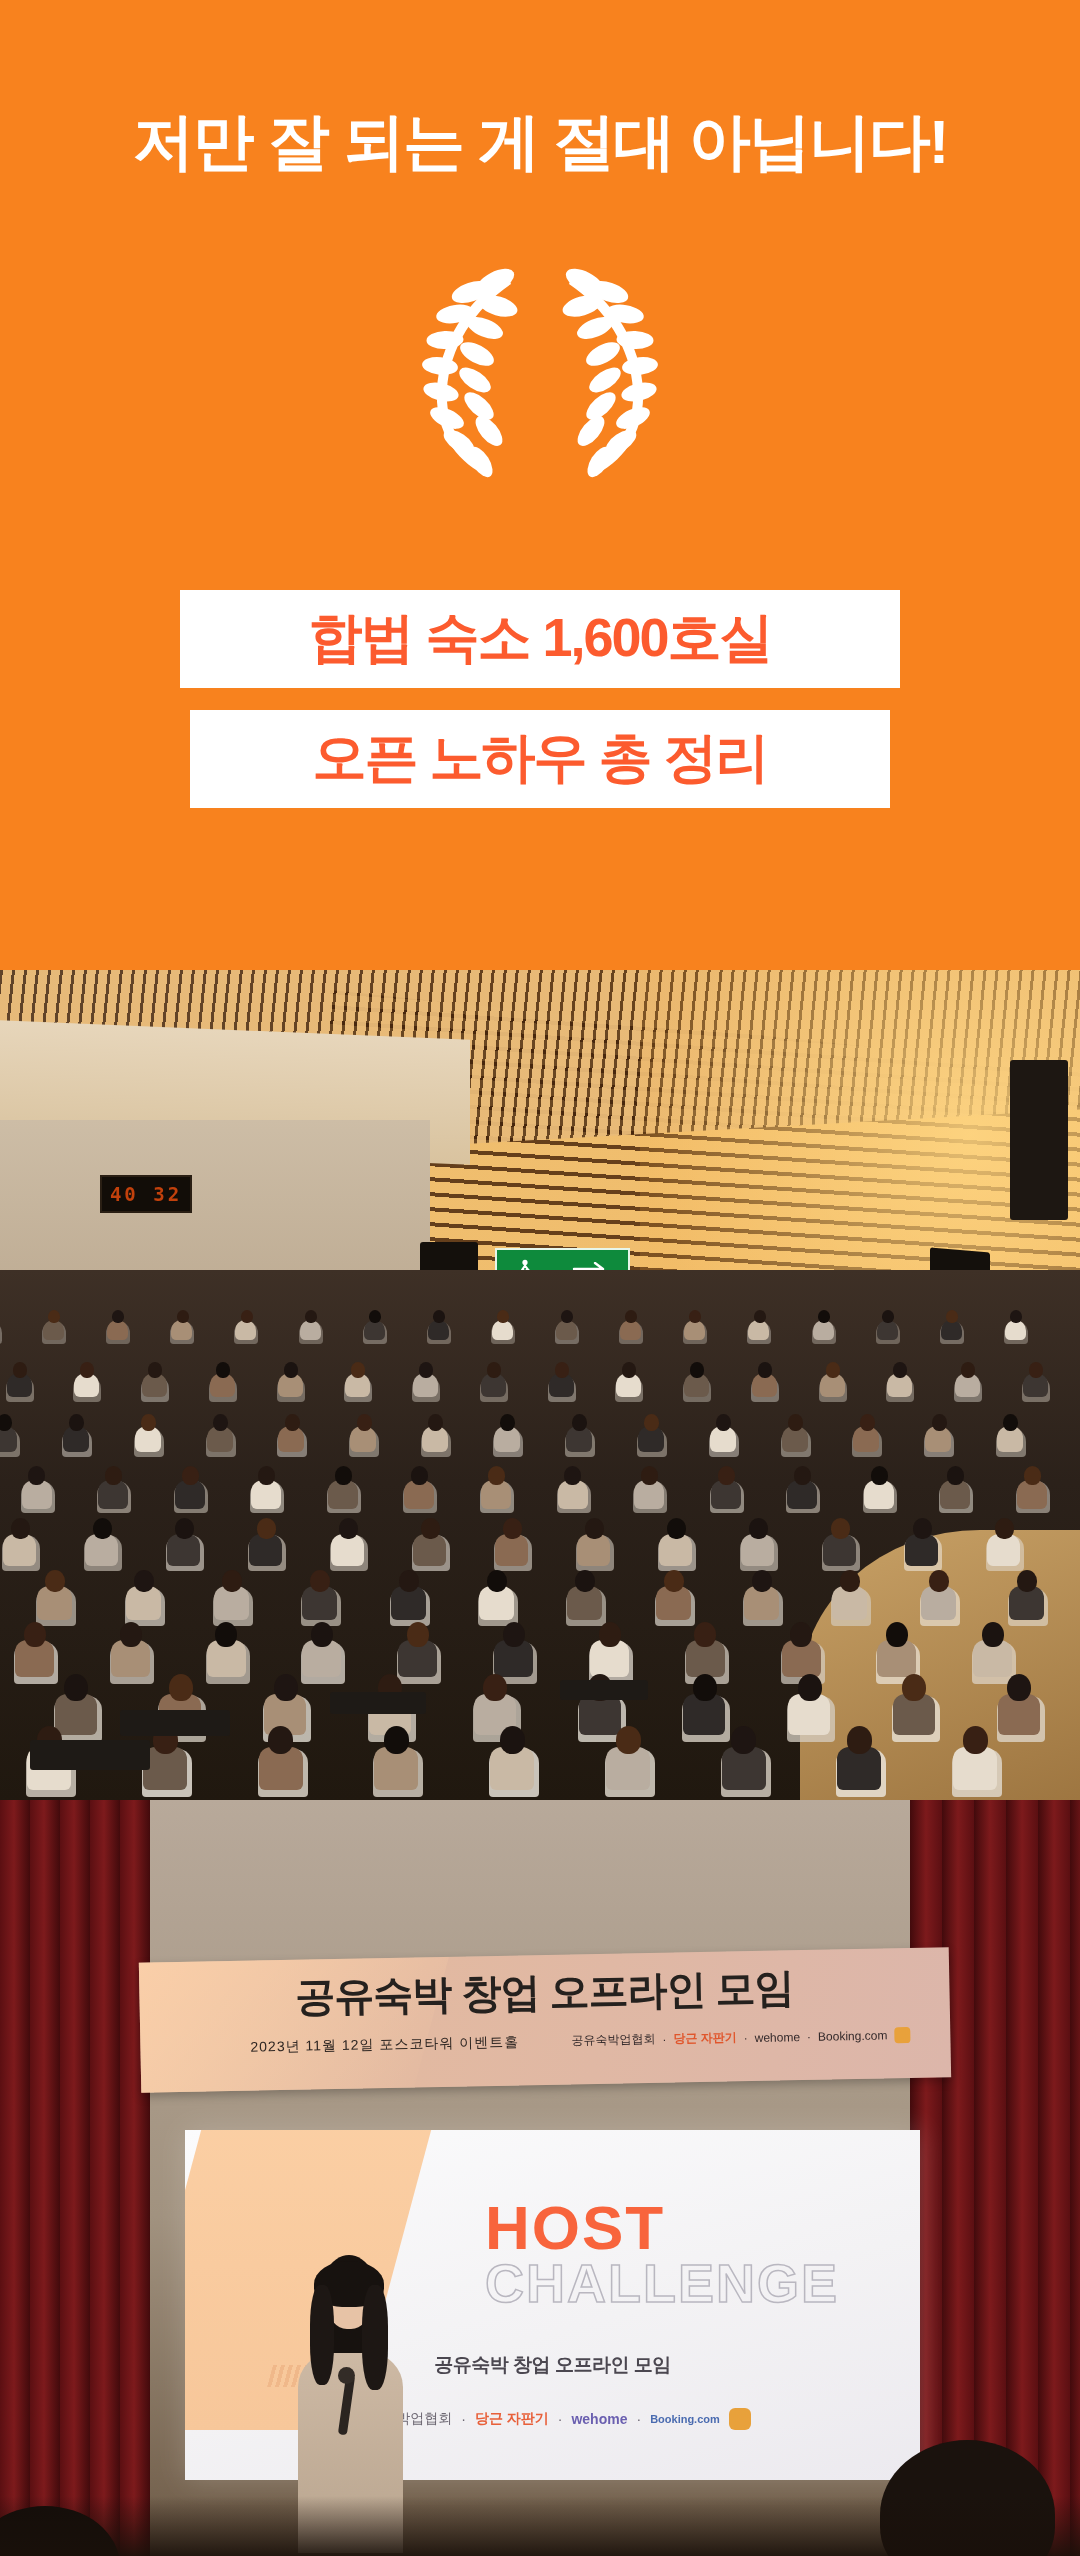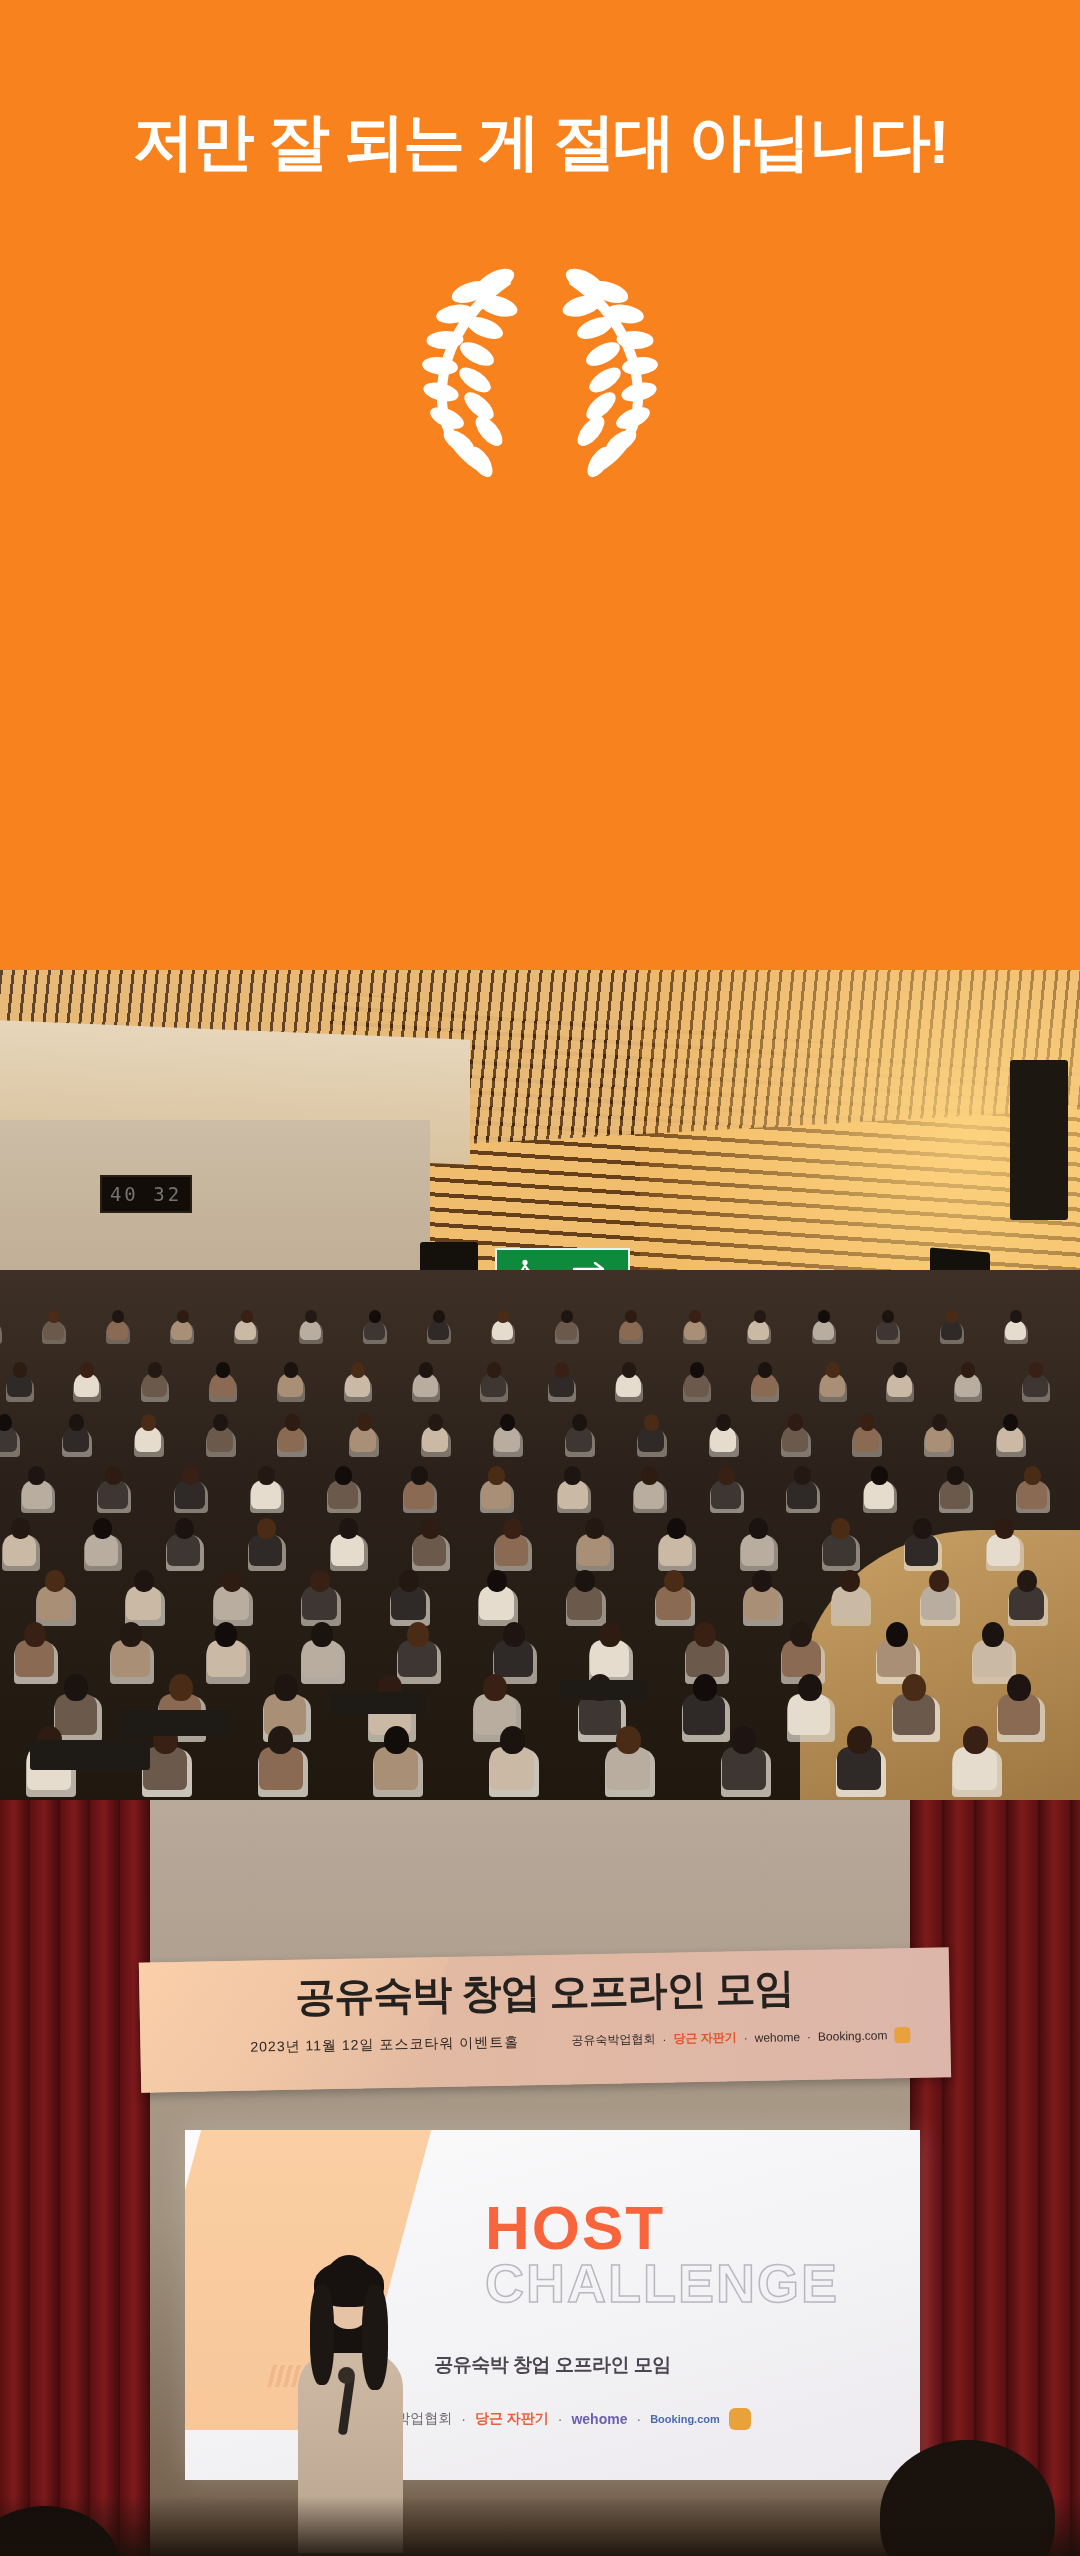--- a/index.html
+++ b/index.html
@@ -147,22 +147,22 @@
   .aud-back-wall{
     position:absolute; left:0; top:150px; width:430px; height:240px;
     background:linear-gradient(180deg,#cdbda6,#b9a68d);
   }
   .led-clock{
     position:absolute; left:100px; top:205px; width:92px; height:38px;
     background:#120d08; border:2px solid #2a1f14;
     display:flex; align-items:center; justify-content:center; gap:7px;
   }
   .led-digits{
-    color:#737373; font-family:"DejaVu Sans Mono","Liberation Mono",monospace;
-    font-size:19px; letter-spacing:3px; font-weight:normal;
+    color:#c2410c; font-family:"DejaVu Sans Mono","Liberation Mono",monospace;
+    font-size:19px; letter-spacing:3px; font-weight:bold;
   }
   .exit-sign{
     position:absolute; left:495px; top:278px; width:135px; height:42px;
     background:#0e8a3c; border:2px solid #e7f6ea;
     display:flex; align-items:center; justify-content:space-around;
     color:#fff; font-size:16px;
   }
   .spk{
     position:absolute; background:#14100c; border-radius:3px;
   }
@@ -392,20 +392,24 @@
               <ellipse cx="82" cy="165" rx="18" ry="8.8" transform="rotate(50 82 165)"></ellipse>
               <ellipse cx="52" cy="176" rx="17.5" ry="8.6" transform="rotate(34 52 176)"></ellipse>
               <ellipse cx="74" cy="196" rx="17" ry="8.4" transform="rotate(58 74 196)"></ellipse>
             </g>
           </svg>
         </span>
 
       </div>
     </div>
 
+    <div class="claims">
+      <div class="claim-box">합법 숙소 1,600호실</div>
+      <div class="claim-box">오픈 노하우 총 정리</div>
+    </div>
 
   </section>
 
   <section class="photo1">
     <div class="aud-wall"></div>
     <div class="aud-slats-right"></div>
     <div class="aud-ceiling"></div>
     <div class="aud-ceil-panel"></div>
     <div class="aud-glow"></div>
     <div class="aud-back-wall"></div>

